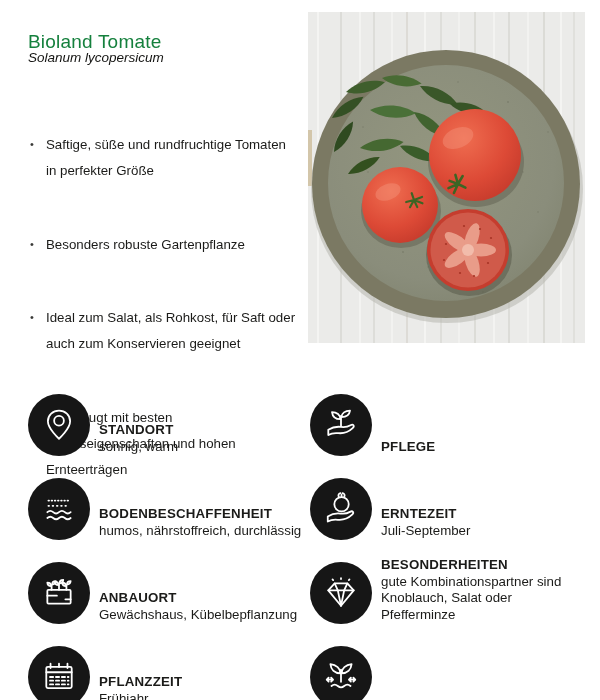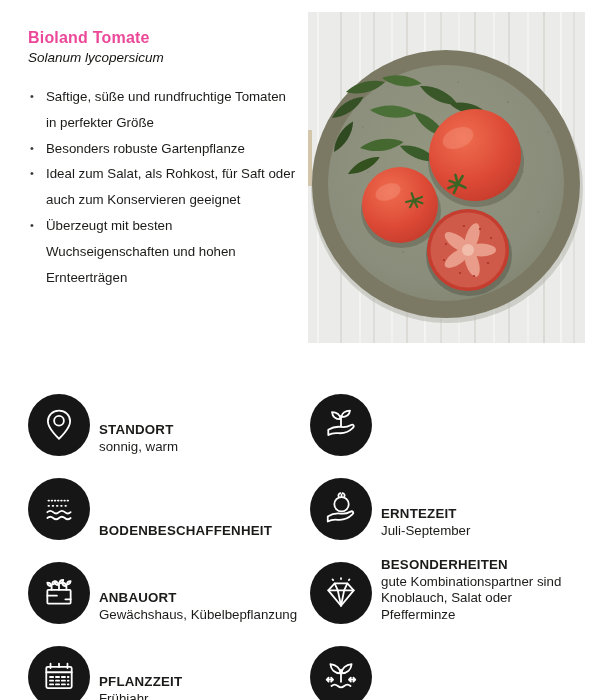--- a/index.html
+++ b/index.html
@@ -2,32 +2,32 @@
 <html><head>
 <meta charset="utf-8">
 <style>
   html,body{margin:0;padding:0;}
   body{
     width:600px;height:700px;position:relative;background:#ffffff;
     font-family:"Liberation Sans", sans-serif;color:#1d1d1b;overflow:hidden;
   }
   .page-title{
     position:absolute;left:28px;top:18px;
-    font-size:16px;font-weight:bold;color:#ec4899;letter-spacing:.2px;
+    font-size:19px;font-weight:normal;color:#15803d;letter-spacing:.2px;
   }
   .latin-name{
     position:absolute;left:28px;top:50px;
     font-size:13.5px;font-style:italic;color:#141412;text-align:center;
   }
   .feature-list{
     position:absolute;left:28px;top:84px;width:268px;
     font-size:13.3px;line-height:25.8px;color:#1b1b19;
     list-style:none;margin:0;padding:0;
   }
-  .feature-list li{position:relative;padding-left:18px;}
+  .feature-list li{position:relative;padding-left:18px;margin-top:48px;}
   .feature-list li::before{
     content:"•";position:absolute;left:2px;top:0;
     font-size:11px;color:#3a3a38;
   }
   .product-photo{
     position:absolute;left:308px;top:12px;width:277px;height:331px;
   }
   .info-grid{
     position:absolute;left:28px;top:372px;width:558px;
     display:grid;grid-template-columns:282px 274px;grid-auto-rows:84px;
@@ -181,34 +181,36 @@
   <div class="info-item">
     <div class="icon-circle">
       <svg width="36" height="36" viewBox="0 0 34 34">
         <path d="M17 18 C17 13 17 10.5 17 8.5"></path>
         <path d="M16.5 11.5 C12 11.5 9 9 8.5 4.8 C13 4.8 16.5 7.4 16.5 11.5 Z"></path>
         <path d="M17.5 9.5 C22 9.5 25 7 25.5 3.4 C21 3.4 17.5 5.8 17.5 9.5 Z"></path>
         <path d="M5 21.5 C9 19 13 18.3 17 18.8 C20.5 19.2 23.5 18.7 26 17.2 C28.5 15.7 30.2 17.8 28 19.9 C24.5 23.2 19.5 25.2 14.5 24.7 C10.5 24.3 7.5 24.9 5 26.4 Z"></path>
       </svg>
     </div>
     <div class="item-text">
+      <div class="item-label">PFLEGE</div>
     </div>
   </div>
 
   <div class="info-item">
     <div class="icon-circle">
       <svg width="36" height="36" viewBox="0 0 34 34">
         <line x1="7" y1="9" x2="27" y2="9" stroke-dasharray="0.6 2.4"></line>
         <line x1="7" y1="14" x2="27" y2="14" stroke-dasharray="0.6 3.4"></line>
         <path d="M6 20 Q8.75 17.6 11.5 20 T17 20 T22.5 20 T28 20"></path>
         <path d="M6 25.5 Q8.75 23.1 11.5 25.5 T17 25.5 T22.5 25.5 T28 25.5"></path>
       </svg>
     </div>
     <div class="item-text">
       <div class="item-label">BODENBESCHAFFENHEIT</div>
+      <div class="item-value">humos, nährstoffreich, durchlässig</div>
     </div>
   </div>
 
   <div class="info-item">
     <div class="icon-circle">
       <svg width="36" height="36" viewBox="0 0 34 34">
         <circle cx="17.5" cy="12.5" r="6.8"></circle>
         <path d="M17.5 5.7 L17.5 3.4"></path>
         <path d="M15 5.8 C14 3.8 14.8 2.4 16.5 2"></path>
         <path d="M20 5.8 C21 3.8 20.2 2.4 18.5 2"></path>

